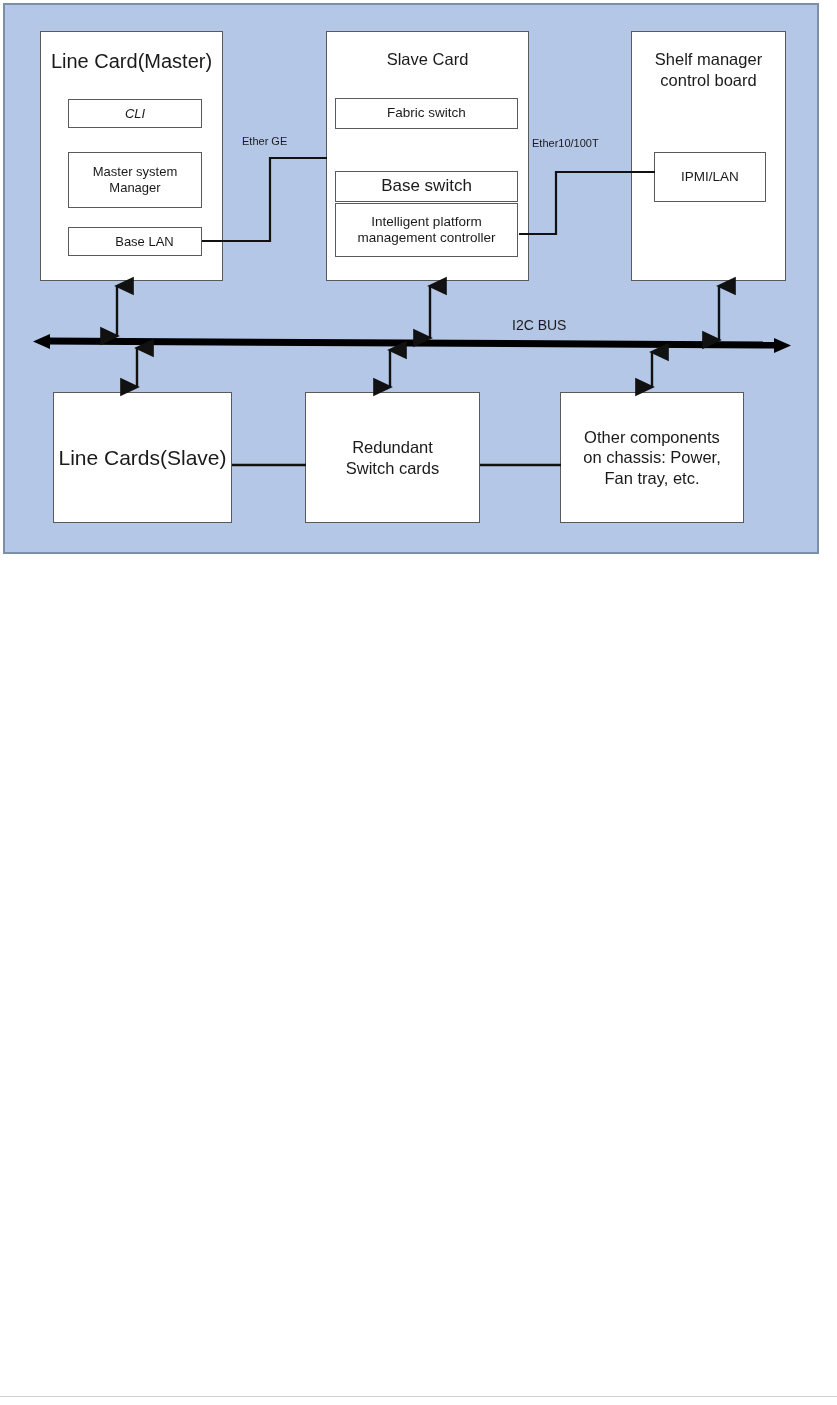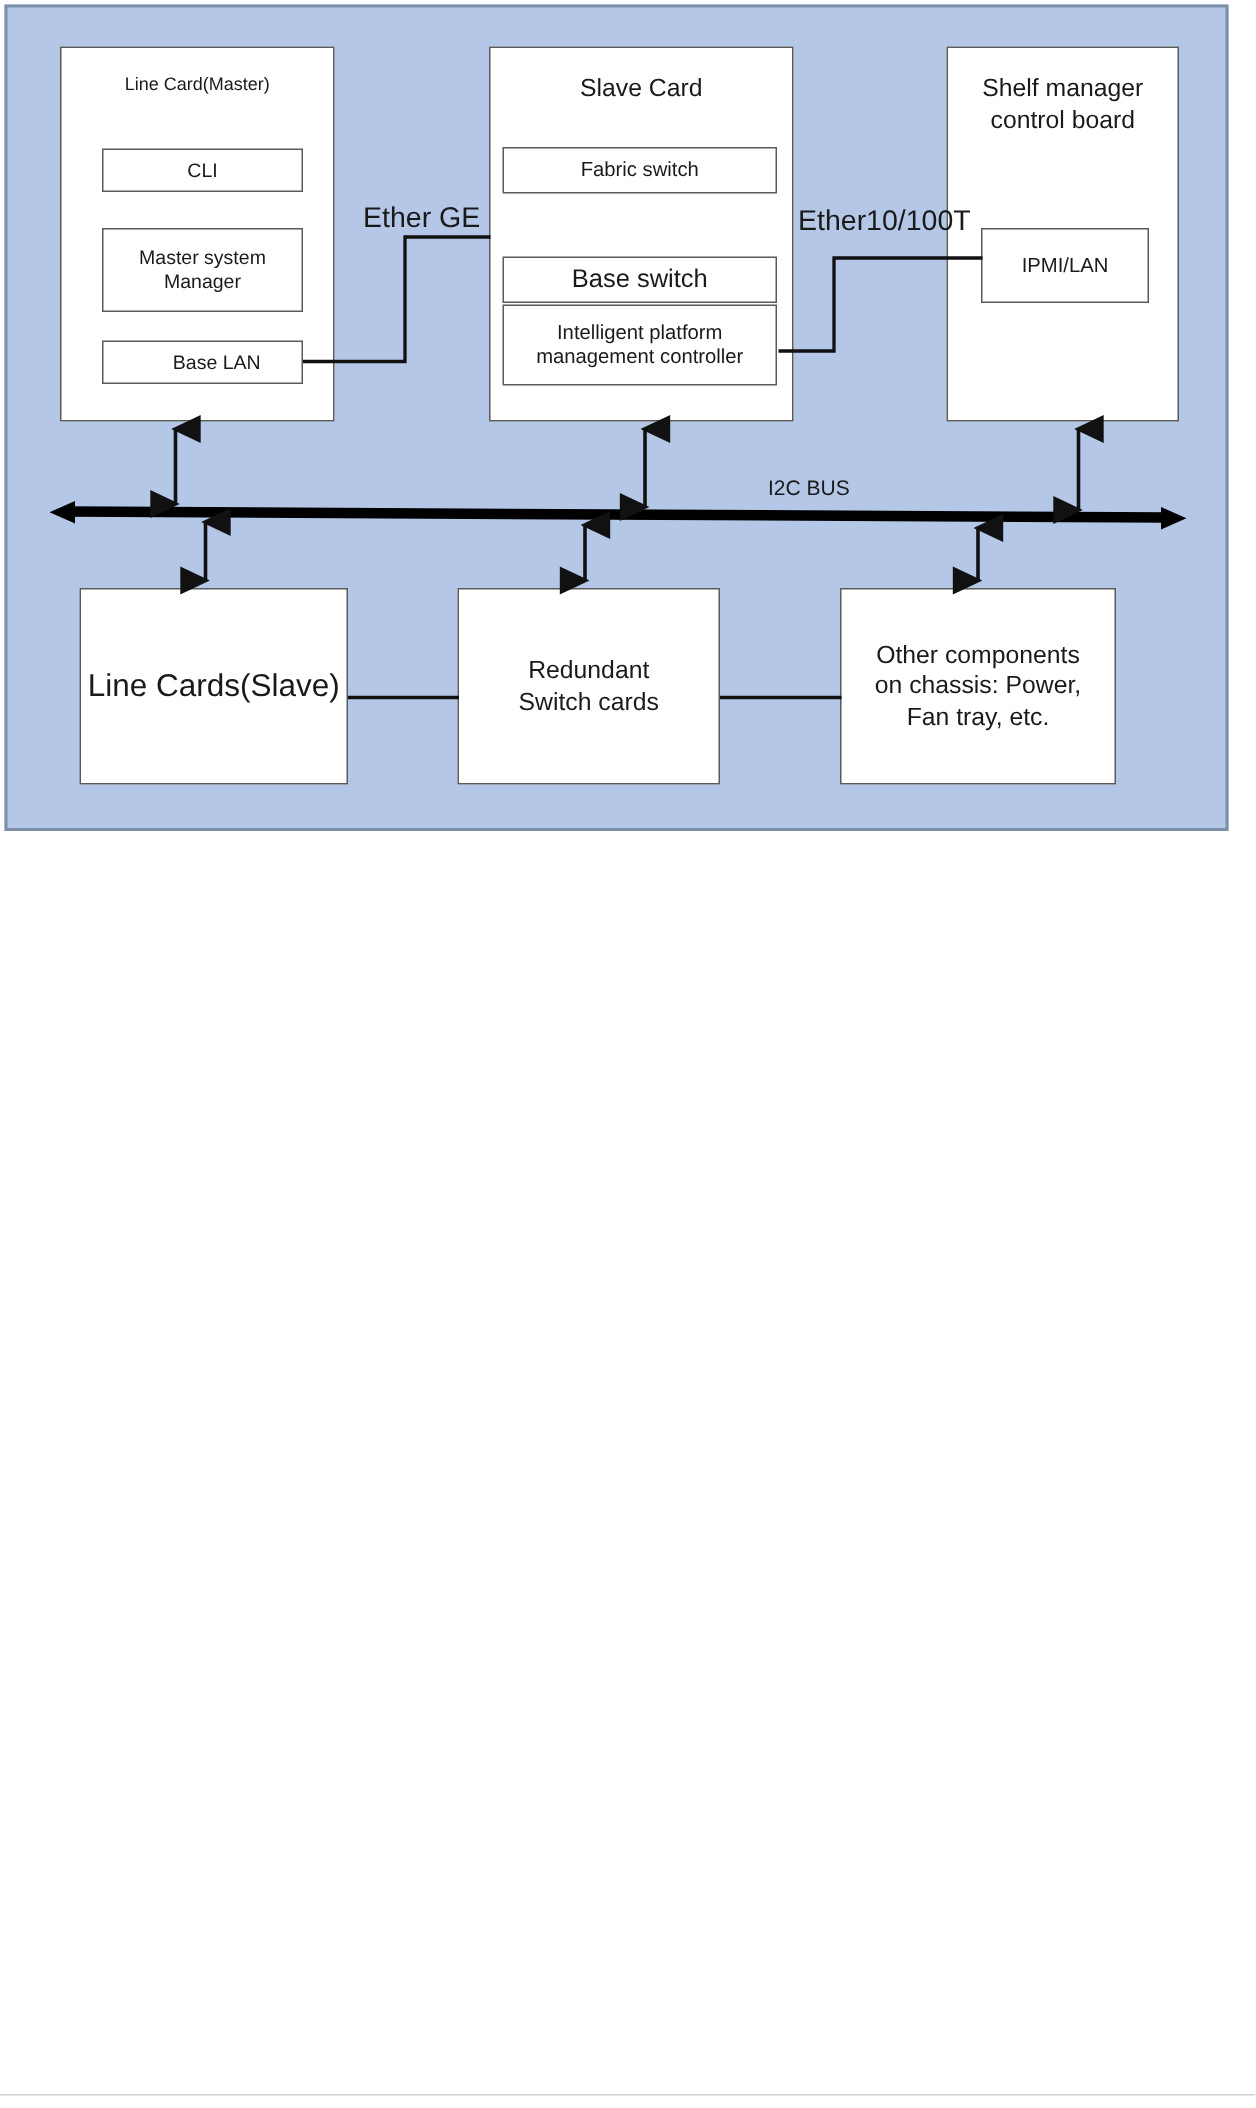--- a/index.html
+++ b/index.html
@@ -50,34 +50,34 @@
     right: 0;
     text-align: center;
     color: #1a1a1a;
     line-height: 1.25;
   }
 
   
   #line-card-master {
     left: 40px; top: 31px; width: 183px; height: 250px;
   }
-  #line-card-master .card-title { top: 17px; font-size: 12px; text-align: center; }
+  #line-card-master .card-title { top: 17px; font-size: 20px; text-align: center; }
 
   #switch-card {
     left: 326px; top: 31px; width: 203px; height: 250px;
   }
   #switch-card .card-title { top: 17px; font-size: 16.5px; }
 
   #shelf-manager {
     left: 631px; top: 31px; width: 155px; height: 250px;
   }
   #shelf-manager .card-title { top: 17px; font-size: 16.5px; }
 
   
-  #cli-box              { left: 68px;  top: 99px;  width: 134px; height: 29px; font-size: 13px; }
+  #cli-box              { left: 68px;  top: 99px;  width: 134px; height: 29px; font-size: 13px; font-style: italic; }
   #master-system-box    { left: 68px;  top: 152px; width: 134px; height: 56px; font-size: 13px; }
   #base-lan-box         { left: 68px;  top: 227px; width: 134px; height: 29px; font-size: 13px; padding-left: 19px; }
 
   #fabric-switch-box    { left: 335px; top: 98px;  width: 183px; height: 31px; font-size: 13.5px; }
   #base-switch-box      { left: 335px; top: 158px; width: 183px; height: 31px; font-size: 17px; margin-top: 13px; }
   #ipmc-box             { left: 335px; top: 203px; width: 183px; height: 54px; font-size: 13.5px; }
 
   #ipmi-lan-box         { left: 654px; top: 152px; width: 112px; height: 50px; font-size: 13.5px; }
 
   
@@ -88,21 +88,21 @@
     left: 305px; top: 392px; width: 175px; height: 131px; font-size: 16.5px;
   }
   #other-components {
     left: 560px; top: 392px; width: 184px; height: 131px; font-size: 16.5px;
   }
 
   
   .conn-label {
     position: absolute;
     color: #1a1a1a;
-    font-size: 19px;
+    font-size: 11px;
     white-space: nowrap;
   }
   #ether-ge-label      { left: 242px; top: 135px; }
   #ether-10-100t-label { left: 532px; top: 137px; }
   #i2c-bus-label       { left: 512px; top: 317px; font-size: 14px; }
 
   
   #wire-layer {
     position: absolute;
     left: 0; top: 0;

